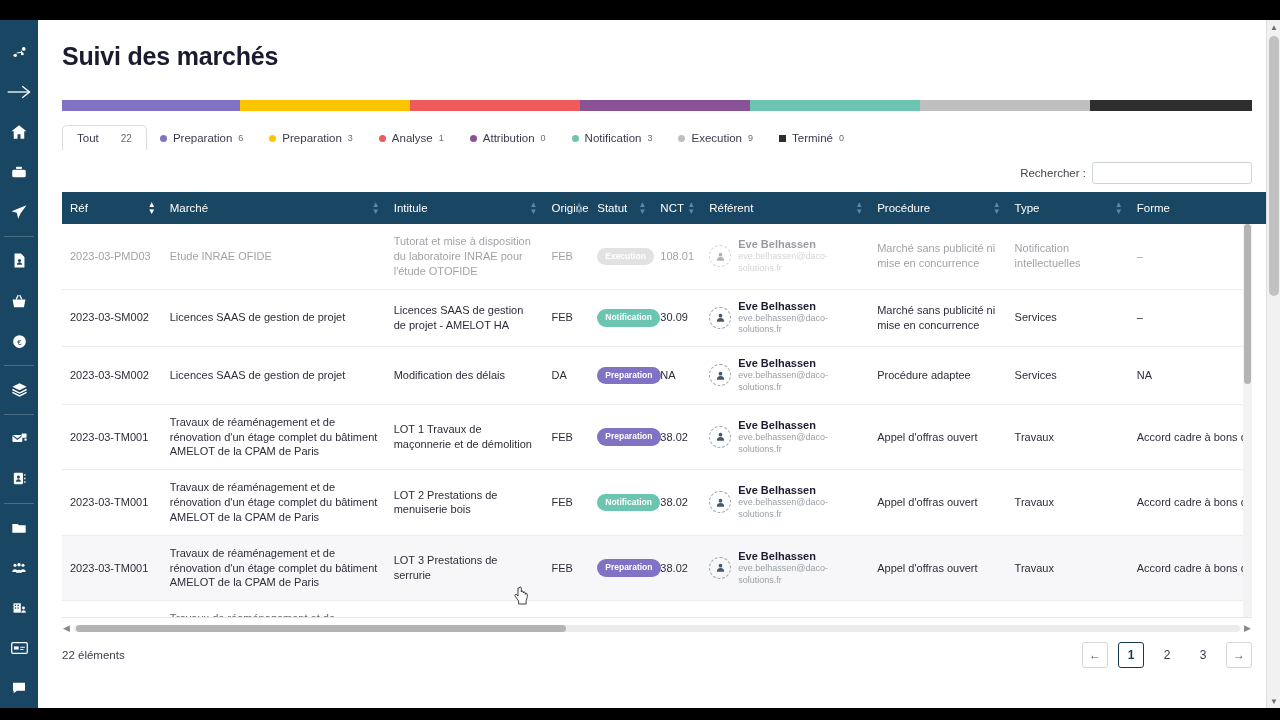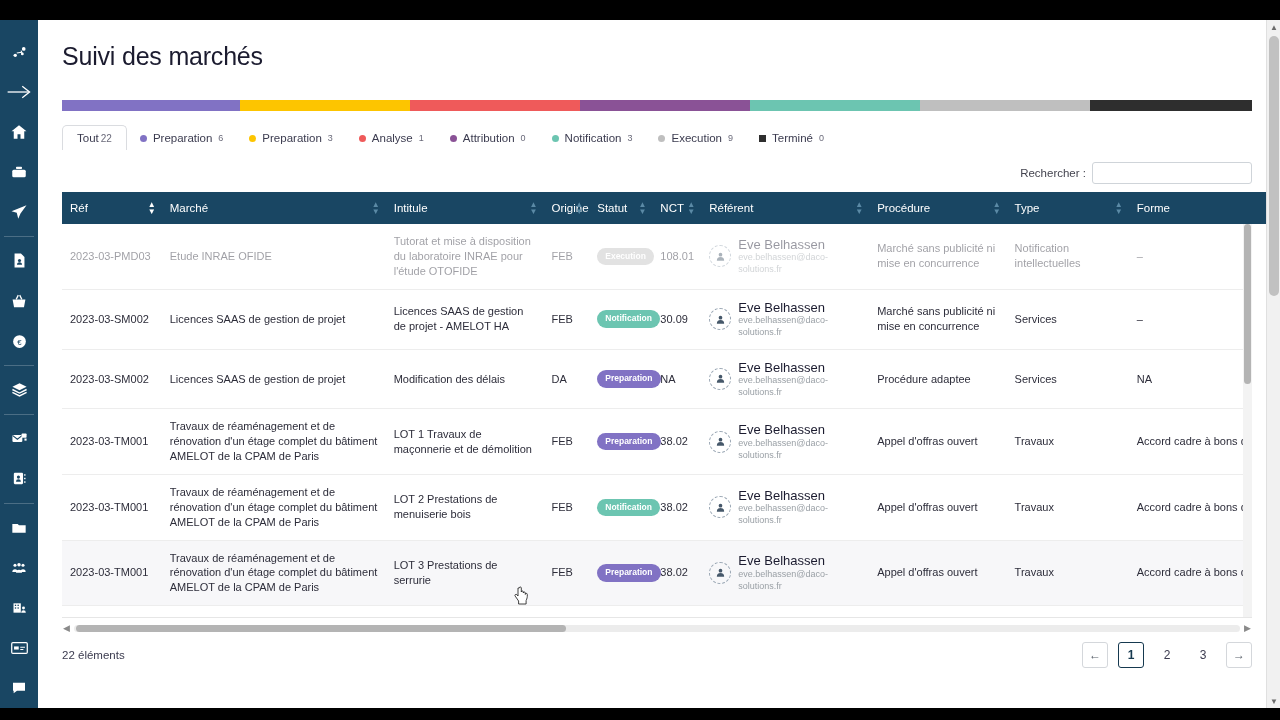--- a/index.html
+++ b/index.html
@@ -70,21 +70,21 @@
     background: #ffffff;
     overflow: hidden;
   }
 
   .header-row {
     position: relative;
     padding: 22px 14px 0 14px;
     height: 80px;
   }
   .page-title {
-    font-size: 25px; font-weight: normal; color: #1b1b2f;
+    font-size: 25px; font-weight: bold; color: #1b1b2f;
     letter-spacing: -0.2px;
   }
   .header-actions {
     position: absolute; right: 14px; top: 32px;
     display: flex; gap: 8px;
   }
   .btn-primary {
     background: #16394f; color: #ffffff;
     border: none; border-radius: 4px;
     font-size: 12px; font-family: "Liberation Sans", sans-serif;
@@ -105,21 +105,21 @@
     margin: 9px 14px 0 14px;
     display: flex; align-items: flex-end; gap: 0px;
     height: 30px;
   }
   .tab-all {
     border: 1px solid #dadce0; border-bottom: none;
     border-radius: 5px 5px 0 0;
     padding: 6px 14px;
     font-size: 11.5px; color: #3b3b4f;
     background: #ffffff;
-    display: flex; align-items: center; gap: 2px;
+    display: flex; align-items: center; gap: 22px;
     cursor: pointer;
   }
   .tab-all .cnt { font-size: 10px; color: #6a6a7a; }
   .tab {
     padding: 6px 13px;
     font-size: 11.5px; color: #3b3b4f;
     display: flex; align-items: center; gap: 6px;
     cursor: pointer; white-space: nowrap;
   }
   .tab .dot { width: 7px; height: 7px; border-radius: 50%; display:inline-block; }
@@ -189,21 +189,21 @@
     padding: 3px 8px; border-radius: 9px;
     white-space: nowrap;
   }
   .ref-cell { display: flex; align-items: center; gap: 7px; }
   .avatar {
     width: 22px; height: 22px; min-width: 22px; border-radius: 50%;
     border: 1px dashed #9aa7b4;
     display: flex; align-items: center; justify-content: center;
     color: #46586a;
   }
-  .ref-name { font-size: 13px; font-weight: normal; color: #1b1b2f; line-height: 1.2; }
+  .ref-name { font-size: 11px; font-weight: bold; color: #1b1b2f; line-height: 1.2; }
   .ref-mail { font-size: 9px; color: #9aa0a6; line-height: 1.3; }
 
   
   .tbl-vscroll {
     position: absolute; right: 0; top: 0; width: 9px; height: 394px;
     background: #f3f3f3;
   }
   .tbl-vscroll .thumb {
     position: absolute; left: 1px; top: 0; width: 7px; height: 160px;
     background: #b4b4b4; border-radius: 4px;

